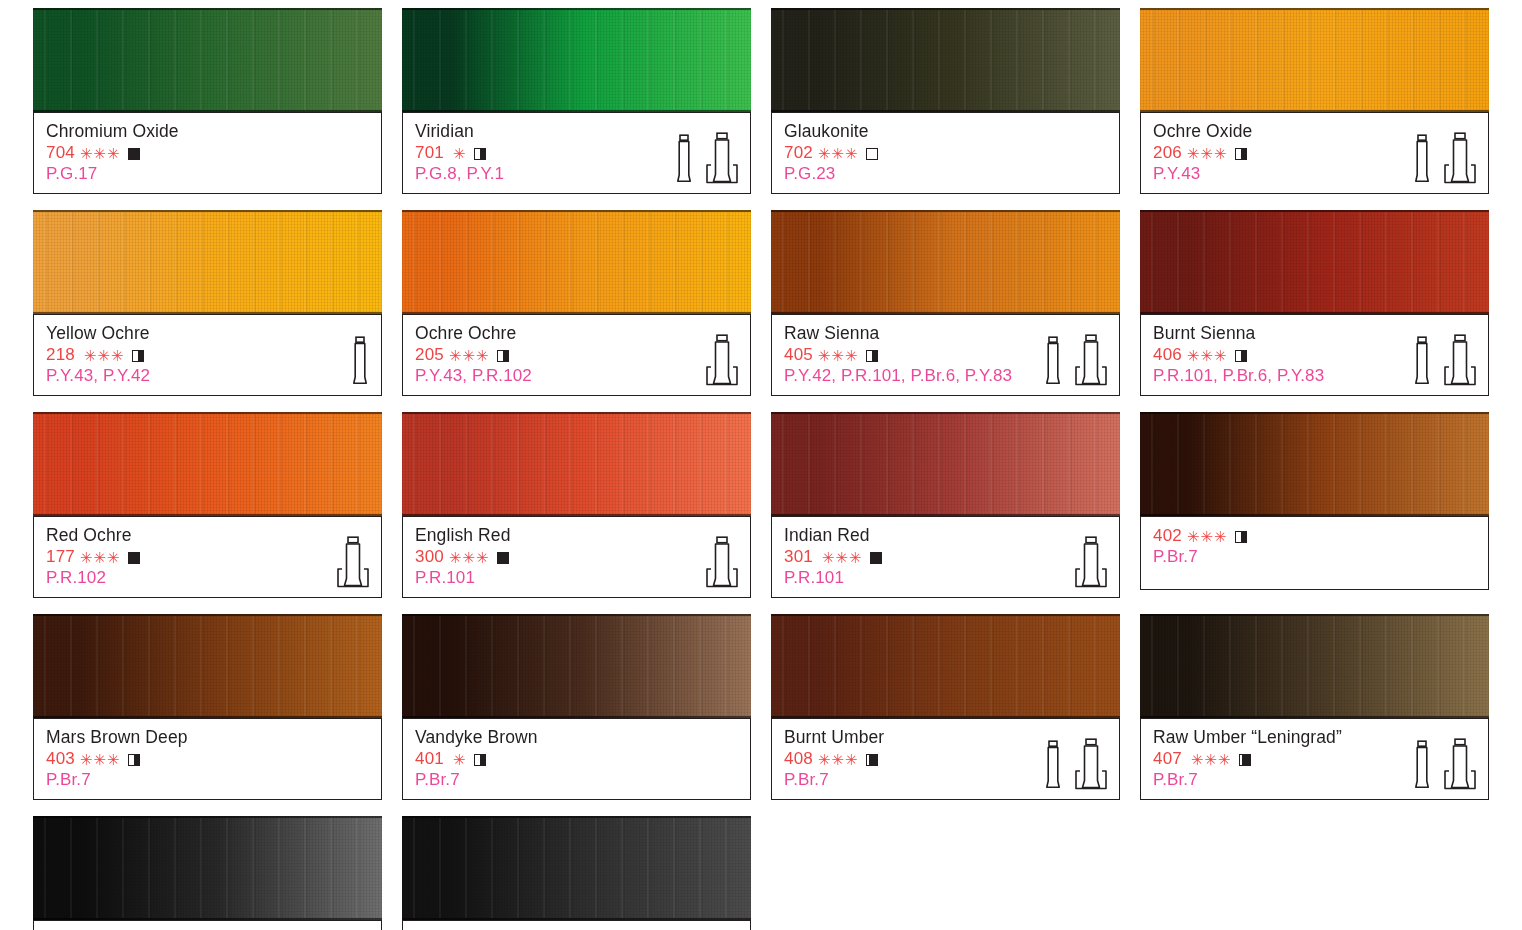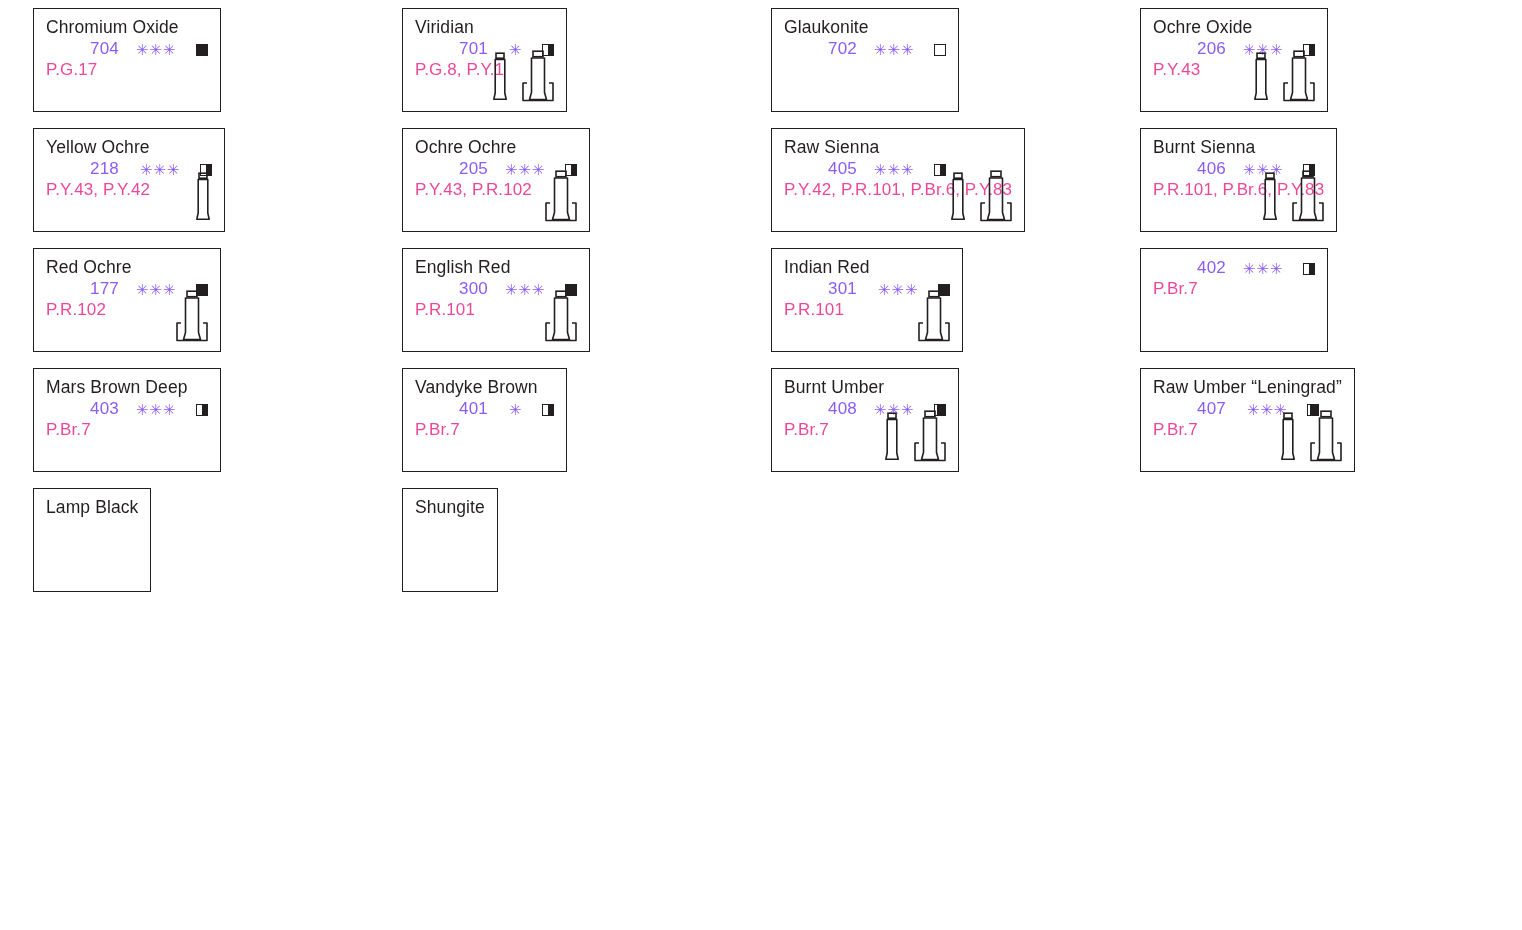--- a/index.html
+++ b/index.html
@@ -25,20 +25,21 @@
 
   .row {
     display: flex;
     gap: 20px;
     margin-bottom: 16px;
   }
 
   .swatch-card {
     width: 349px;
     display: flex;
+    flex-direction: column;
     position: relative;
   }
 
   
   .paint {
     height: 100px;
     position: relative;
     overflow: hidden;
     border-top: 2px solid rgba(0,0,0,0.55);
     border-bottom: 2px solid rgba(0,0,0,0.55);
@@ -80,26 +81,25 @@
   .pname {
     font-size: 17.5px;
     line-height: 21px;
     letter-spacing: 0.1px;
     white-space: nowrap;
     color: #231f20;
   }
   .pcode-line {
     display: flex;
     align-items: center;
-    gap: 12px;
+    gap: 0px;
     font-size: 17px;
     line-height: 21px;
-    color: #8b5cf6;
+    color: #ef4444;
     height: 21px;
-    margin-left: 44px;
   }
   .pcode {
     letter-spacing: 0.2px;
   }
   .stars {
     font-size: 15px;
     letter-spacing: 1px;
     line-height: 1;
     margin-left: 5px;
     position: relative;
@@ -207,20 +207,21 @@
           <div class="canvasgrain"></div>
           <div class="streaks"></div>
         </div>
         <div class="label label-top">
           <div class="pname">Glaukonite</div>
           <div class="pcode-line">
             <span class="pcode">702</span>
             <span class="stars">✳✳✳</span>
             <span class="opacity-box open"></span>
           </div>
+          <div class="pigments">P.G.23</div>
         </div>
       </div>
       <div class="swatch-card">
         <div class="paint" style="background: linear-gradient(90deg, rgb(240, 149, 28) 0%, rgb(240, 149, 28) 14%, rgb(247, 165, 22) 52%, rgb(245, 160, 15) 100%);">
           <div class="canvasgrain"></div>
           <div class="streaks"></div>
         </div>
         <div class="label label-top">
           <div class="pname">Ochre Oxide</div>
           <div class="pcode-line">

